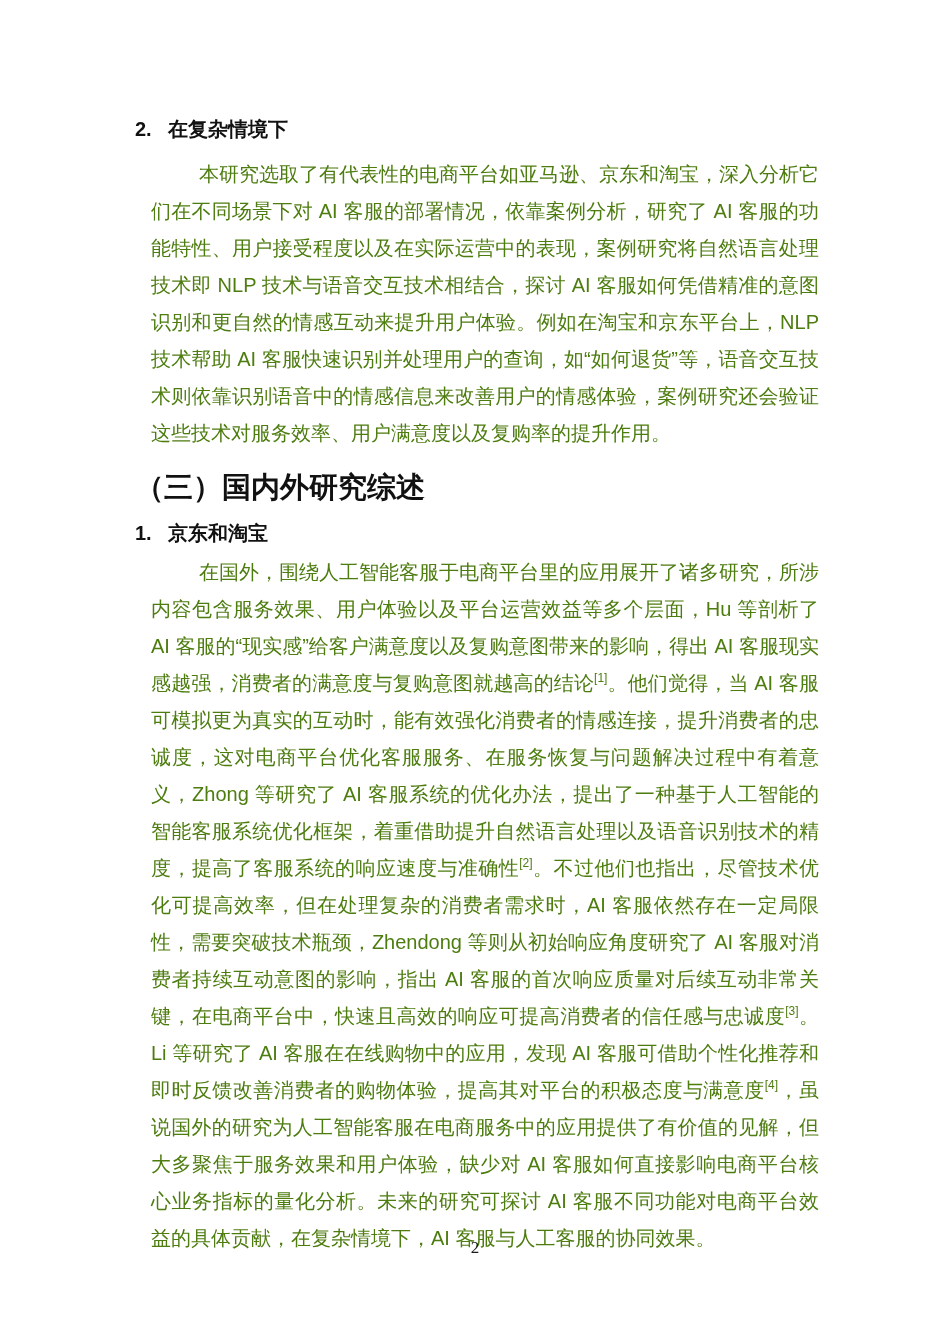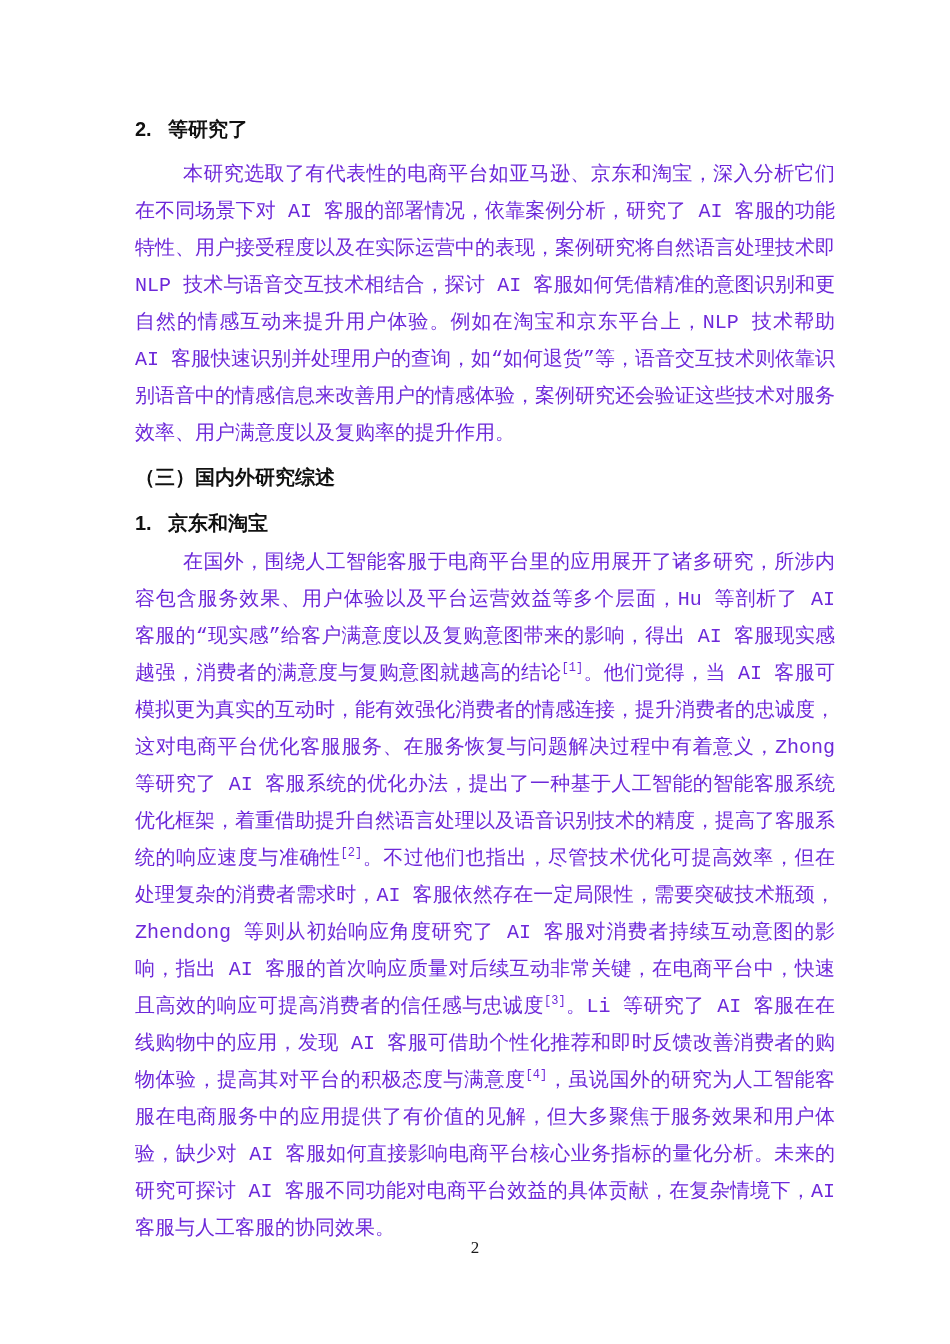--- a/index.html
+++ b/index.html
@@ -34,37 +34,37 @@
   }
   .num-heading .num {
     display: inline-block;
     min-width: 33px;
     flex: 0 0 auto;
   }
   .h-method {
     padding-top: 116px;
   }
   .body-para {
-    margin: 0;
-    font-family: Liberation Mono, monospace;
+    margin: 16px;
+    font-family: Liberation Sans, sans-serif;
     font-size: 20px;
     line-height: 37px;
     text-align: justify;
     text-indent: 48px;
-    color: #6d28d9;
+    color: #4d7c0f;
   }
   .para-method {
     margin-top: 13px;
   }
   .section-heading {
     margin: 0;
     margin-top: 6px;
     font-family: "Liberation Sans", "DejaVu Sans", sans-serif;
     font-weight: 700;
-    font-size: 20px;
+    font-size: 29px;
     line-height: 39px;
     color: #111111;
   }
   .h-foreign {
     margin-top: 13px;
   }
   .para-foreign {
     margin-top: 7px;
   }
   .body-para sup {
@@ -85,21 +85,21 @@
   }
 </style>
 </head>
 <body>
 
 <div class="page">
   <div class="content">
 
     <h2 class="num-heading h-method">
       <span class="num">2.</span>
-      <span class="label">等研究了</span>
+      <span class="label">在复杂情境下</span>
     </h2>
 
     <p class="body-para para-method">本研究选取了有代表性的电商平台如亚马逊、京东和淘宝，深入分析它们在不同场景下对 AI 客服的部署情况，依靠案例分析，研究了 AI 客服的功能特性、用户接受程度以及在实际运营中的表现，案例研究将自然语言处理技术即 NLP 技术与语音交互技术相结合，探讨 AI 客服如何凭借精准的意图识别和更自然的情感互动来提升用户体验。例如在淘宝和京东平台上，NLP 技术帮助 AI 客服快速识别并处理用户的查询，如“如何退货”等，语音交互技术则依靠识别语音中的情感信息来改善用户的情感体验，案例研究还会验证这些技术对服务效率、用户满意度以及复购率的提升作用。</p>
 
     <h1 class="section-heading">（三）国内外研究综述</h1>
 
     <h2 class="num-heading h-foreign">
       <span class="num">1.</span>
       <span class="label">京东和淘宝</span>
     </h2>

